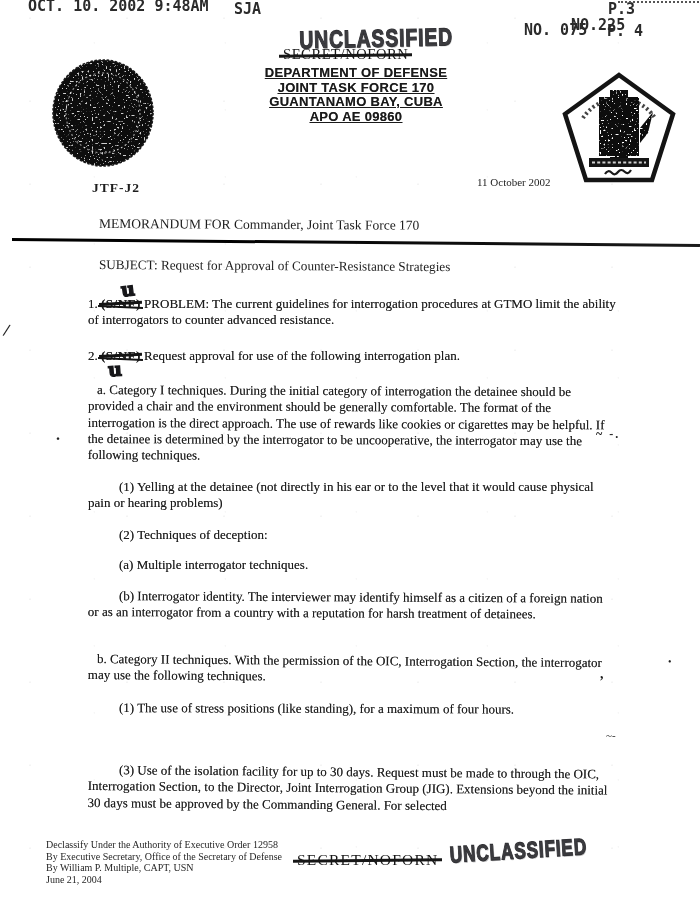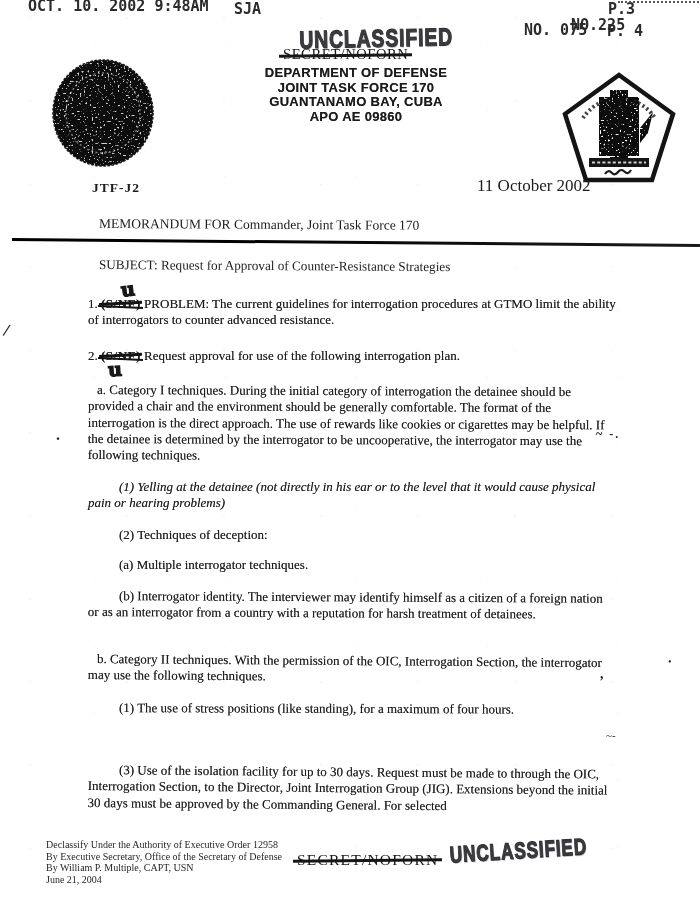--- a/index.html
+++ b/index.html
@@ -29,38 +29,38 @@
   .stamp-top{left:299px;top:26px;font-size:22px;transform:rotate(-1.2deg) scale(0.88,1.12);transform-origin:left top;z-index:3;}
   .stamp-bottom{left:449px;top:842px;font-size:20px;transform:rotate(-3.5deg) scale(0.86,1.15);transform-origin:left top;}
   .sn{font-weight:400;letter-spacing:0.6px;white-space:nowrap;color:#161616;}
   .sn-top{left:283px;top:46px;font-size:14.5px;z-index:2;}
   .sn-bottom{left:297px;top:851px;font-size:15.5px;letter-spacing:1.2px;}
   .struckline{position:relative;display:inline-block;}
   .struckline::after{content:"";position:absolute;left:-4px;right:-4px;top:46%;height:3.2px;background:#171717;transform:rotate(-0.6deg);}
   
   .letterhead{left:238px;top:66px;width:236px;text-align:center;
     font-family:"Liberation Sans",sans-serif;font-weight:700;font-size:13px;line-height:14.5px;
-    letter-spacing:0.3px;color:#1a1a1a;text-shadow:0 0 0.4px rgba(0,0,0,.6);}
+    letter-spacing:0.3px;color:#1a1a1a;text-shadow:0 0 0.4px rgba(0,0,0,.6);text-decoration:underline;}
   .seal{left:50px;top:57px;}
   .seal-caption{left:92px;top:164px;font-weight:700;font-size:13.5px;letter-spacing:1px;margin-top:16px;}
   .pent{left:558px;top:70px;}
-  .date{left:477px;top:176px;font-size:17px;}
+  .date{left:477px;top:176px;font-size:11px;}
   
   .memo-for{left:99px;top:216px;font-size:13.5px;transform:rotate(0.3deg);transform-origin:left top;}
   .rule{left:12px;top:238px;width:688px;height:2.6px;background:linear-gradient(to right,#000 0 30%,#1b1b1b);transform:rotate(0.5deg);transform-origin:left center;}
   .subject{left:99px;top:257px;font-size:13.2px;transform:rotate(0.35deg);transform-origin:left top;}
   
   .bp{position:absolute;left:88px;width:528px;font-size:13px;line-height:16.3px;
       text-shadow:0 0 0.35px rgba(10,10,10,0.6);transform-origin:left top;margin:0;}
   .ind-a{text-indent:9px;}
   .ind-i{text-indent:31px;}
   .p-para1{top:296px;font-family:Liberation Serif, serif;}
   .p-para2{top:348px;}
   .p-para-a{top:382px;transform:rotate(0.25deg);}
-  .p-item-a1{top:479px;font-style:italic;}
+  .p-item-a1{top:479px;}
   .p-item-a2{top:527px;}
   .p-item-a2a{top:557px;}
   .p-item-a2b{top:588px;transform:rotate(0.3deg);}
   .p-para-b{top:651px;transform:rotate(0.45deg);}
   .p-item-b1{top:700px;transform:rotate(0.2deg);}
   .p-item-b2{top:731px;}
   .p-item-b3{top:762px;transform:rotate(0.5deg);}
   .scrib{position:relative;font-weight:700;letter-spacing:0.5px;display:inline-block;}
   .scrib::before{content:"";position:absolute;left:-2px;right:-1px;top:6px;height:2.6px;background:#141414;transform:rotate(-3deg);}
   .scrib::after{content:"";position:absolute;left:-3px;right:-2px;top:9.5px;height:2.4px;background:#141414;transform:rotate(2.5deg);}

